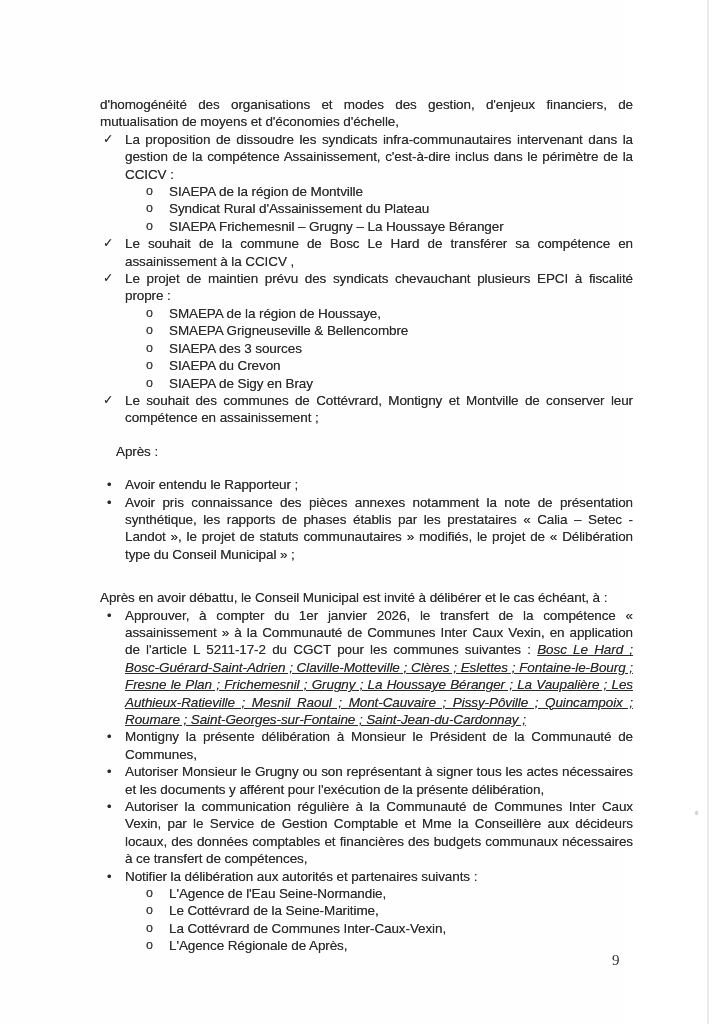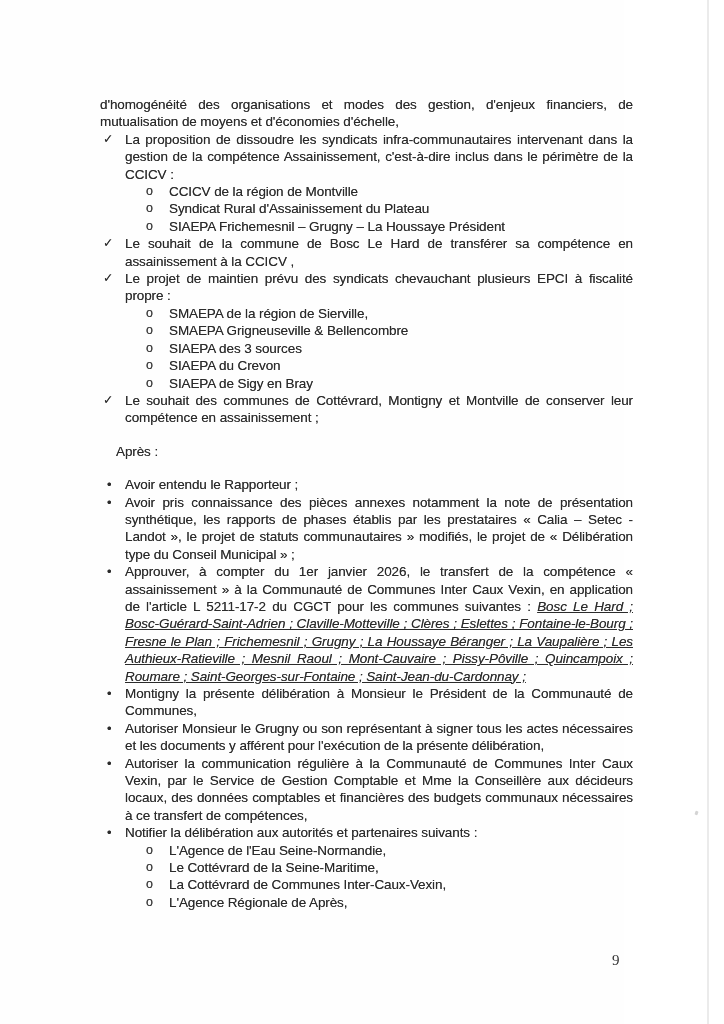--- a/index.html
+++ b/index.html
@@ -82,44 +82,44 @@
 
     <p class="hang" style="margin:0;"><span>d'homogénéité des organisations et modes des gestion, d'enjeux financiers, de mutualisation de moyens et d'économies d'échelle,</span></p>
 
     <div class="item check">
       <span class="marker">✓</span>
       <span class="txt">La proposition de dissoudre les syndicats infra-communautaires intervenant dans la gestion de la compétence Assainissement, c'est-à-dire inclus dans le périmètre de la CCICV :</span>
     </div>
 
     <div class="item sub">
       <span class="marker">o</span>
-      <span class="txt">CCICV de la région de Montville</span>
+      <span class="txt">SIAEPA de la région de Montville</span>
     </div>
     <div class="item sub">
       <span class="marker">o</span>
       <span class="txt">Syndicat Rural d'Assainissement du Plateau</span>
     </div>
     <div class="item sub">
       <span class="marker">o</span>
-      <span class="txt">SIAEPA Frichemesnil – Grugny – La Houssaye Président</span>
+      <span class="txt">SIAEPA Frichemesnil – Grugny – La Houssaye Béranger</span>
     </div>
 
     <div class="item check">
       <span class="marker">✓</span>
       <span class="txt">Le souhait de la commune de Bosc Le Hard de transférer sa compétence en assainissement à la CCICV ,</span>
     </div>
 
     <div class="item check">
       <span class="marker">✓</span>
       <span class="txt">Le projet de maintien prévu des syndicats chevauchant plusieurs EPCI à fiscalité propre :</span>
     </div>
 
     <div class="item sub">
       <span class="marker">o</span>
-      <span class="txt">SMAEPA de la région de Sierville,</span>
+      <span class="txt">SMAEPA de la région de Houssaye,</span>
     </div>
     <div class="item sub">
       <span class="marker">o</span>
       <span class="txt">SMAEPA Grigneuseville &amp; Bellencombre</span>
     </div>
     <div class="item sub">
       <span class="marker">o</span>
       <span class="txt">SIAEPA des 3 sources</span>
     </div>
     <div class="item sub">
@@ -140,20 +140,21 @@
 
     <div class="item bullet">
       <span class="marker">•</span>
       <span class="txt">Avoir entendu le Rapporteur ;</span>
     </div>
     <div class="item bullet">
       <span class="marker">•</span>
       <span class="txt">Avoir pris connaissance des pièces annexes notamment la note de présentation synthétique, les rapports de phases établis par les prestataires « Calia – Setec - Landot », le projet de statuts communautaires » modifiés, le projet de « Délibération type du Conseil Municipal » ;</span>
     </div>
 
+    <p class="plain gap-before" style="margin-bottom:0;">Après en avoir débattu, le Conseil Municipal est invité à délibérer et le cas échéant, à :</p>
 
     <div class="item bullet">
       <span class="marker">•</span>
       <span class="txt"><span>Approuver, à compter du 1er janvier 2026, le transfert de la compétence « assainissement » à la Communauté de Communes Inter Caux Vexin, en application de l'article L 5211-17-2 du CGCT pour les communes suivantes : </span><span class="italic">Bosc Le Hard ; Bosc-Guérard-Saint-Adrien ; Claville-Motteville ; Clères ; Eslettes ; Fontaine-le-Bourg ; Fresne le Plan ; Frichemesnil ; Grugny ; La Houssaye Béranger ; La Vaupalière ; Les Authieux-Ratieville ; Mesnil Raoul ; Mont-Cauvaire ; Pissy-Pôville ; Quincampoix ; Roumare ; Saint-Georges-sur-Fontaine ; Saint-Jean-du-Cardonnay ;</span></span>
     </div>
 
     <div class="item bullet">
       <span class="marker">•</span>
       <span class="txt">Montigny la présente délibération à Monsieur le Président de la Communauté de Communes,</span>
     </div>

